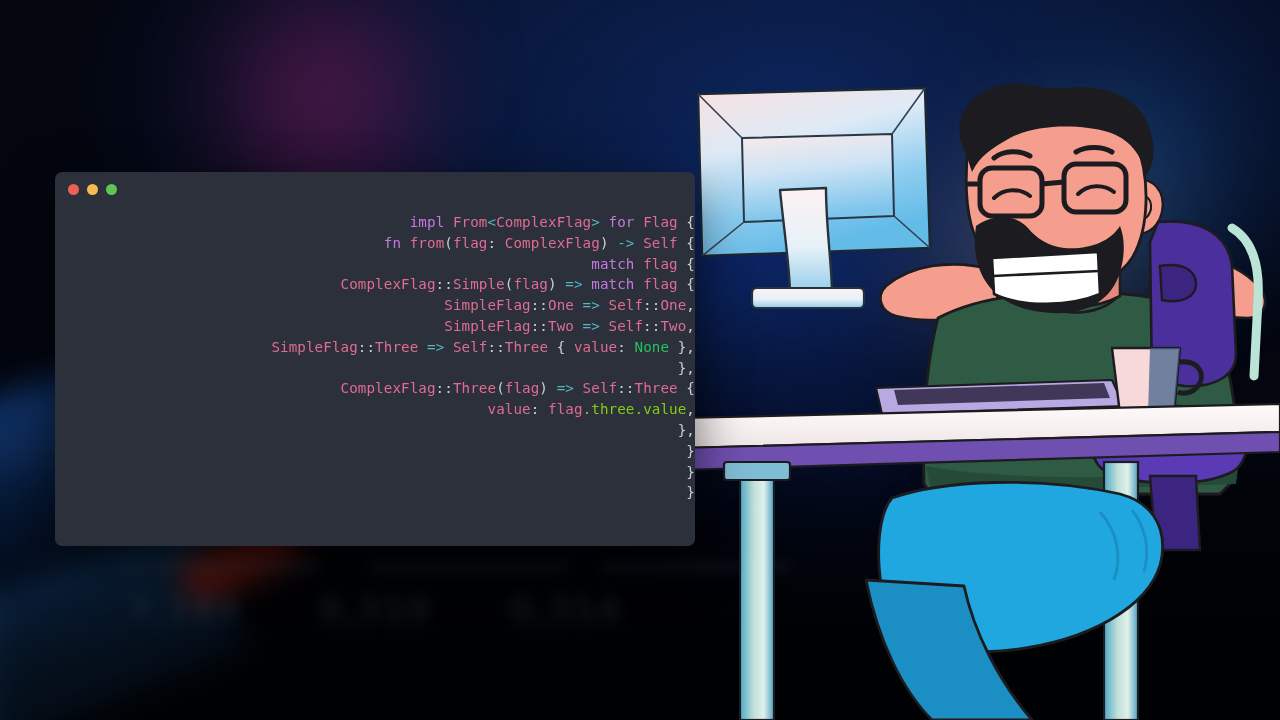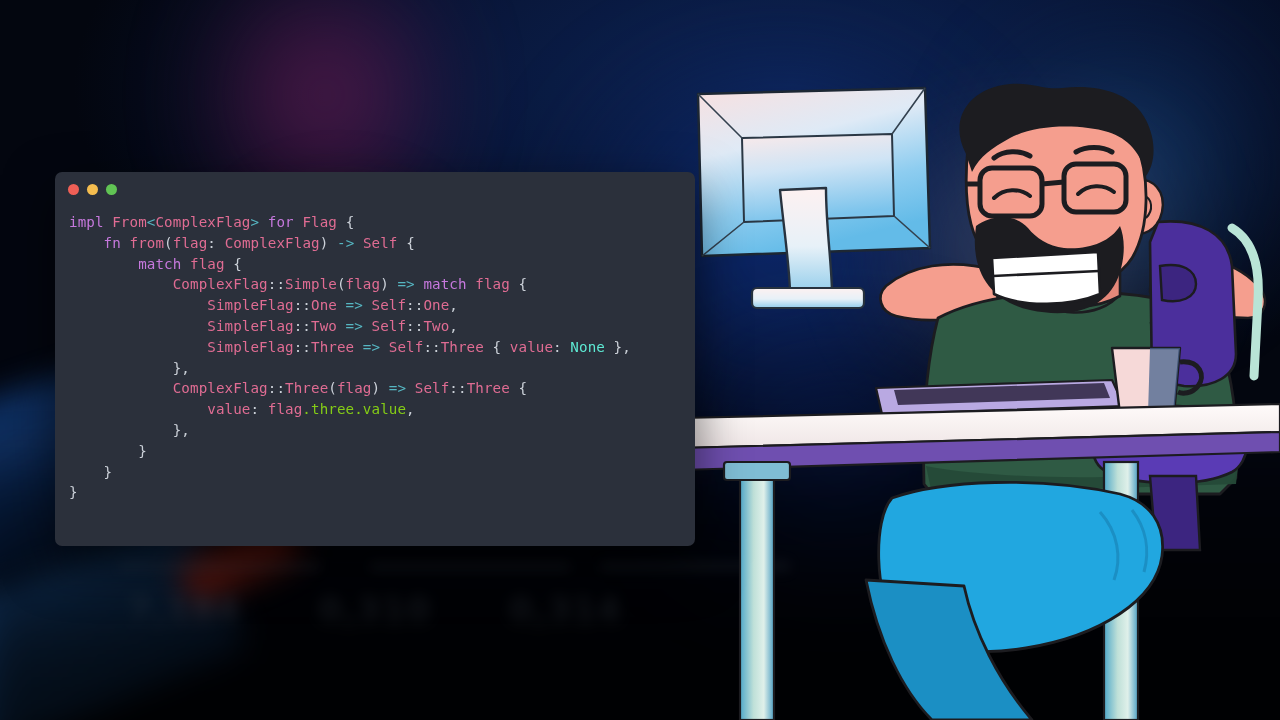--- a/index.html
+++ b/index.html
@@ -141,20 +141,21 @@
   #code-window {
     position: absolute;
     left: 55px;
     top: 172px;
     width: 640px;
     height: 374px;
     background: #2b303b;
     border-radius: 7px;
     box-shadow: 0 18px 50px rgba(0,0,0,.55);
     overflow: hidden;
+    text-align: right;
   }
   #titlebar {
     height: 34px;
     display: flex;
     align-items: center;
     padding-left: 13px;
     gap: 8px;
   }
   .dot {
     width: 11px;
@@ -176,21 +177,21 @@
     letter-spacing: .1px;
   }
   .ln { display: block; min-height: 20.8px; }
 
   
   .c-pun   { color: #cbd0d8; }   
   .c-kw    { color: #c678dd; }   
   .c-id    { color: #e06c93; }   
   .c-op    { color: #56b6c2; }   
   .c-field { color: #84cc16; }   
-  .c-const { color: #5eead4; }   
+  .c-const { color: #22c55e; }   
 
   
   #illustration {
     position: absolute;
     right: 0;
     bottom: 0;
     width: 600px;
     height: 640px;
   }
   #illustration svg { display: block; width: 100%; height: 100%; }

